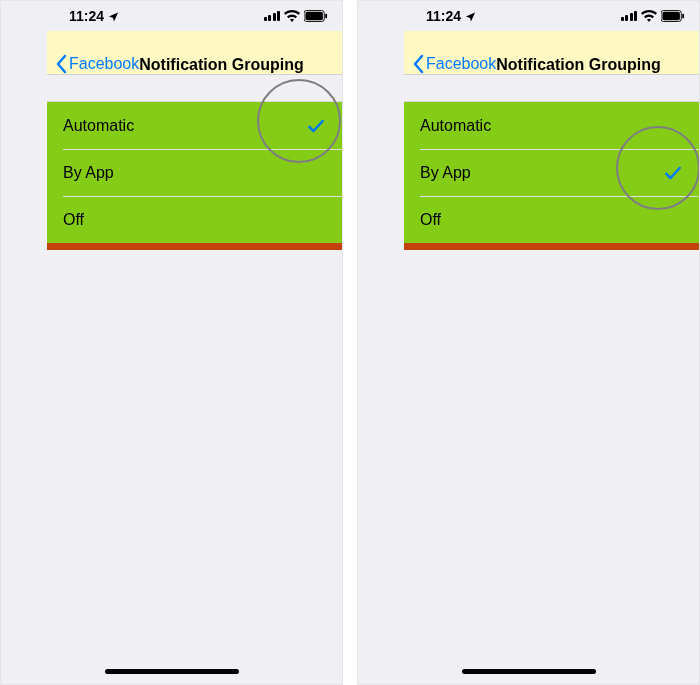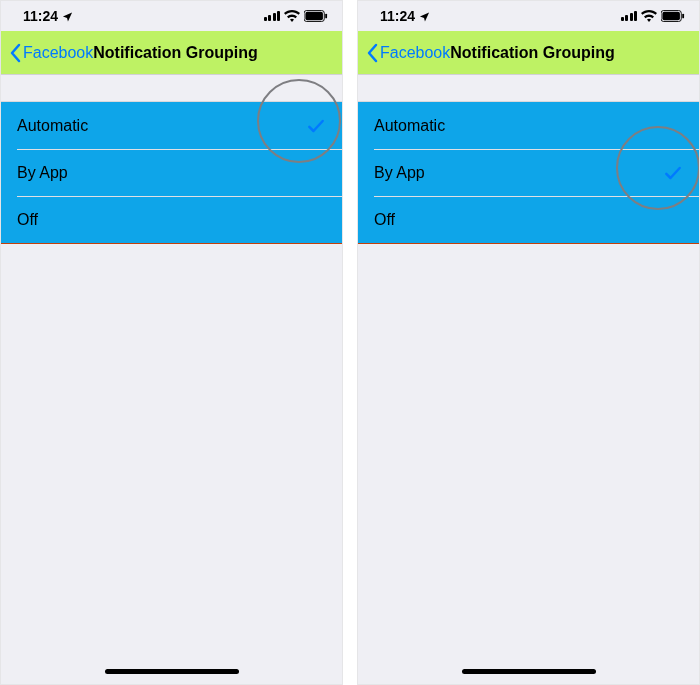--- a/index.html
+++ b/index.html
@@ -8,56 +8,57 @@
       background:#fff;
       width:700px; height:685px;
       display:flex; gap:14px; padding:0;
     }
     .phone {
       width:343px; height:685px;
       background:#efeff4;
       position:relative;
       overflow:hidden;
       border:1px solid #e5e5e7;
+      padding-left:46px;
     }
     .status-bar {
       height:30px;
       display:flex; align-items:center; justify-content:space-between;
       padding:0 14px 0 22px;
       font-size:14px; font-weight:600;
       color:#000;
     }
     .status-left { display:flex; gap:4px; align-items:center;}
     .status-right { display:flex; gap:4px; align-items:center;}
     .nav-bar {
       height:44px;
-      display:flex; align-items:center;
+      display:flex; align-items:flex-end;
       padding:0 8px;
       border-bottom:1px solid #d1d1d5;
-      background:#bef264;
+      background:#fef9c3;
     }
     .back-btn {
       display:flex; align-items:center;
       color:#007aff;
       font-size:16px;
       cursor:pointer;
     }
     .chevron-left {
       width:12px; height:20px;
       margin-right:2px;
     }
     .nav-title {
       font-size:16px; font-weight:600;
       color:#000; 
     }
     .spacer { height:26px; }
     .list {
-      background:#0ea5e9;
+      background:#84cc16;
       border-top:1px solid #d8d8dc;
-      border-bottom:1px solid #c2410c;
+      border-bottom:7px solid #c2410c;
     }
     .row {
       height:47px;
       display:flex; align-items:center; justify-content:space-between;
       padding:0 16px;
       font-size:16px; color:#000;
       cursor:pointer;
       position:relative;
     }
     .row + .row::before {

